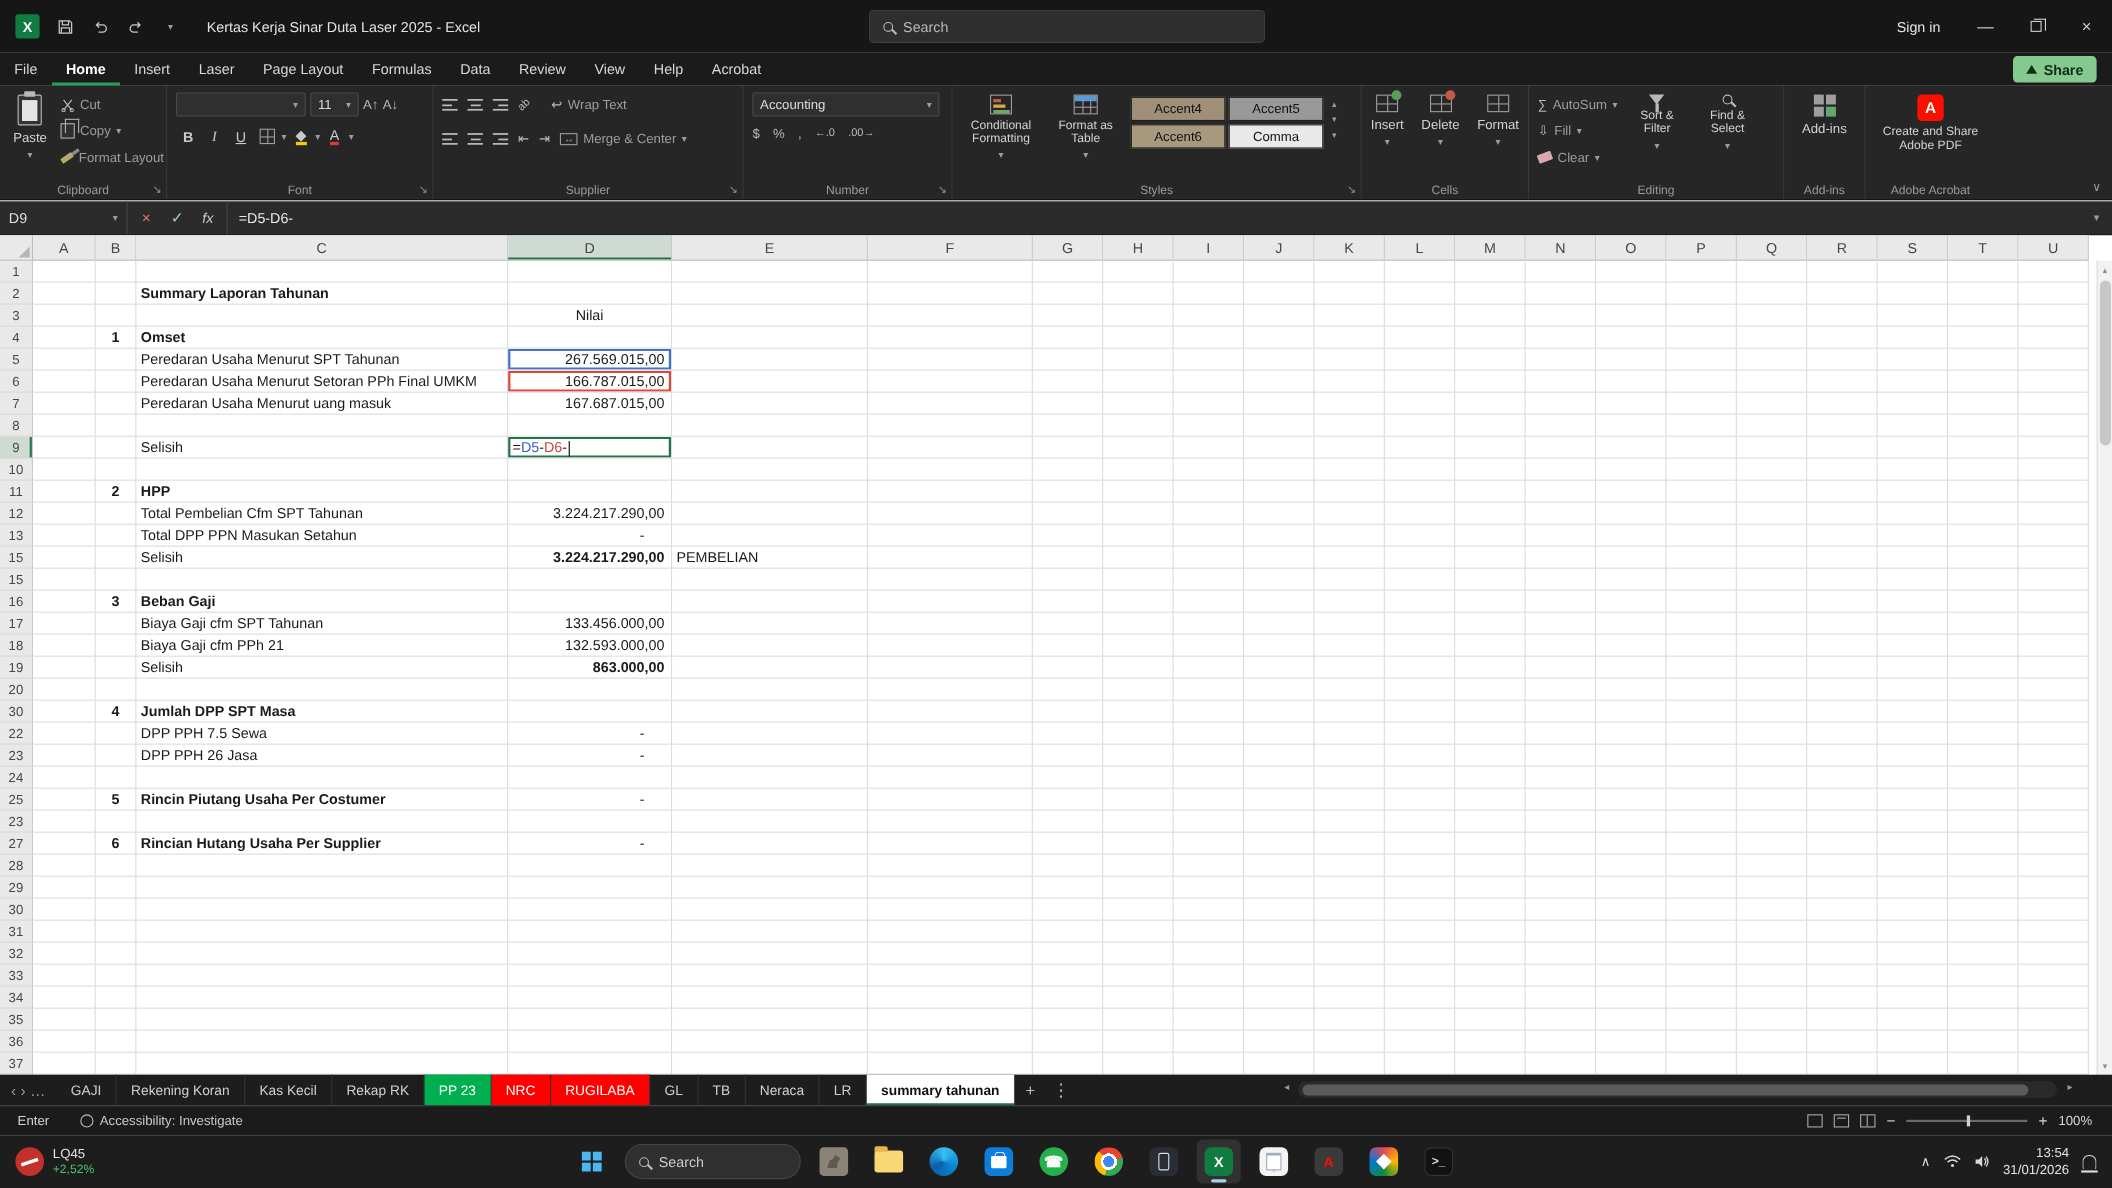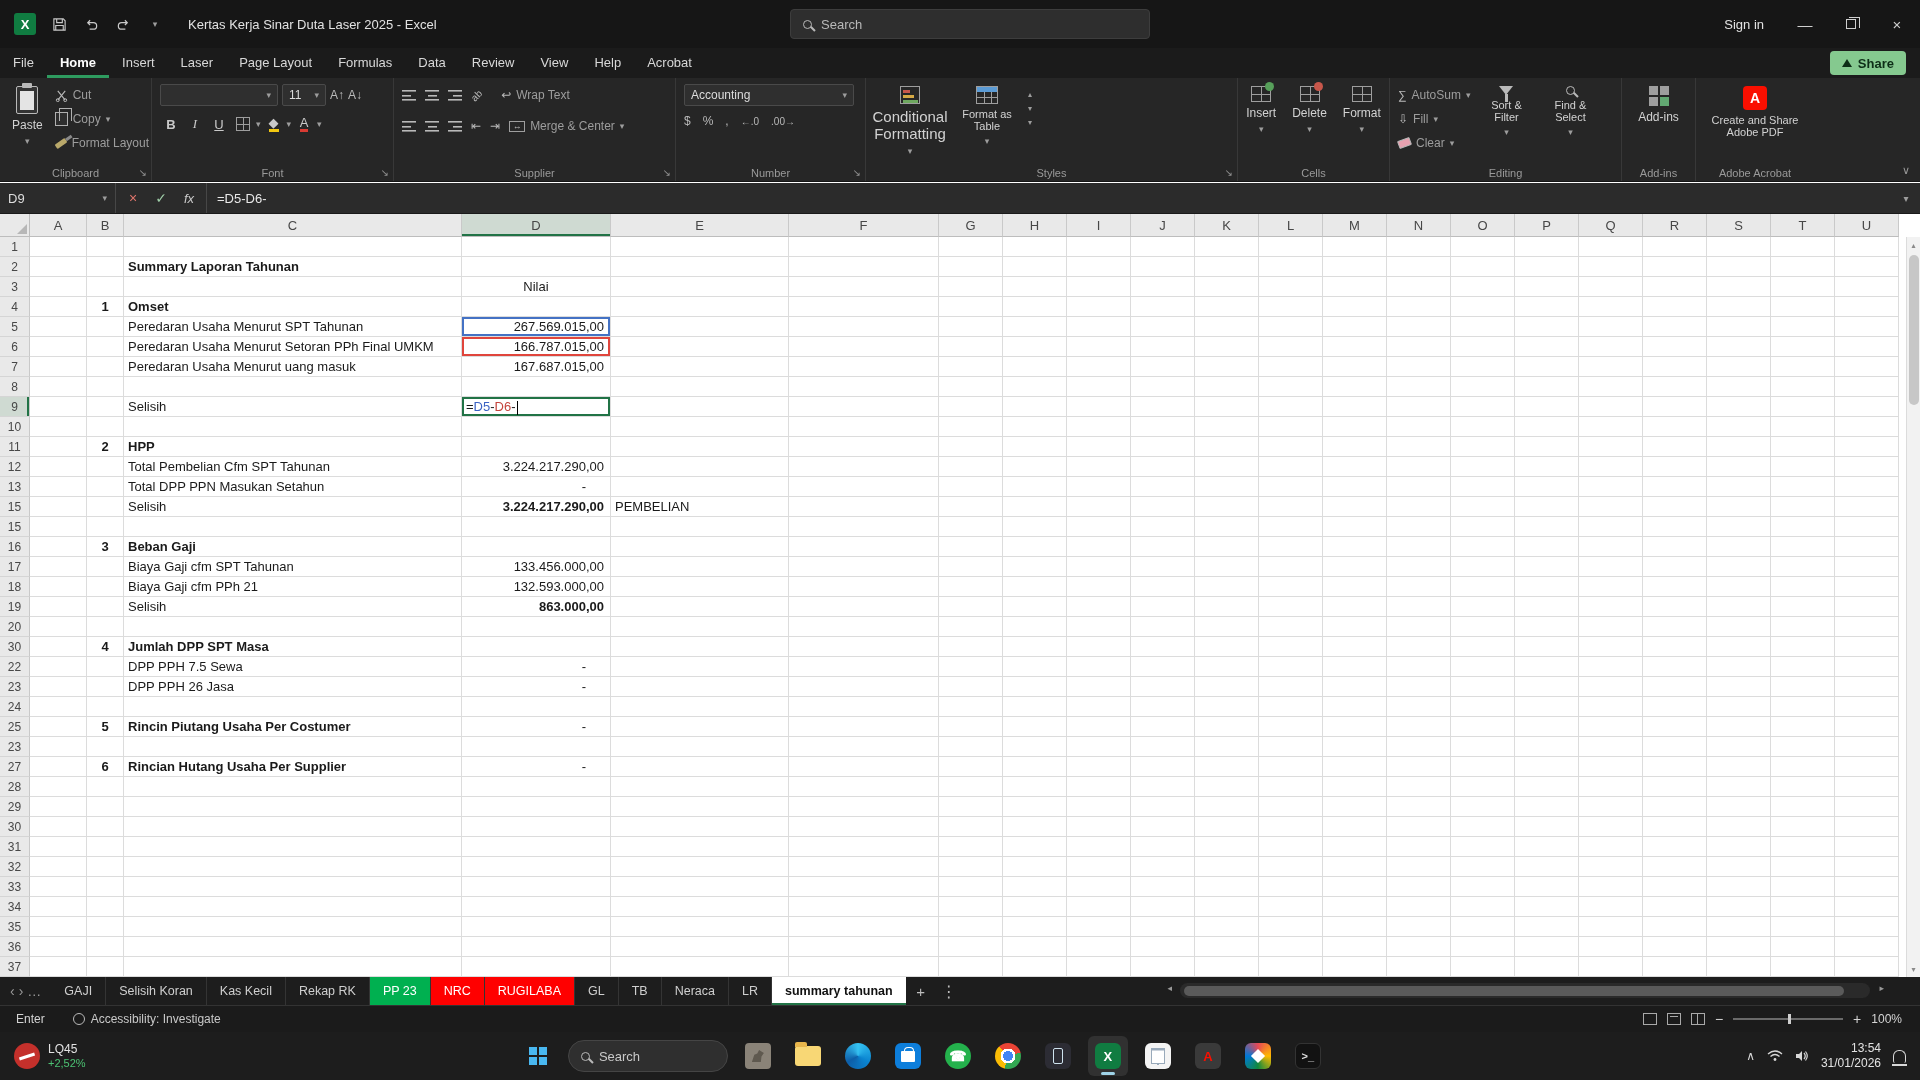--- a/index.html
+++ b/index.html
@@ -373,28 +373,34 @@
       <span class="gs" style="font-size:10px">.00→</span>
     </div>
     <div class="glabel">Number</div>
     <span class="launcher">↘</span>
   </div>
 
   <div class="rgroup" style="width:372px">
     <div class="gbody">
       <div class="bigbtn" style="width:72px">
         <span class="cf-ic"></span>
-        <span style="font-size:15px">Conditional Formatting</span>
+        <span style="font-size:11px">Conditional Formatting</span>
         <span class="chev">▾</span>
       </div>
       <div class="bigbtn" style="width:66px">
         <span class="tbl-ic"></span>
         <span style="font-size:11px">Format as Table</span>
         <span class="chev">▾</span>
       </div>
+      <div id="style-gallery" style="display:grid;grid-template-columns:86px 86px;gap:3px;align-content:start;margin-top:4px;">
+          <div class="chip" style="background: rgb(160, 143, 120); color: rgb(17, 17, 17);">Accent4</div>
+          <div class="chip" style="background: rgb(153, 153, 153); color: rgb(17, 17, 17);">Accent5</div>
+          <div class="chip" style="background: rgb(168, 154, 126); color: rgb(17, 17, 17);">Accent6</div>
+          <div class="chip" style="background: rgb(233, 233, 233); color: rgb(17, 17, 17);">Comma</div>
+        </div>
       <div style="display:flex;flex-direction:column;justify-content:flex-start;gap:5px;font-size:8px;color:#9d9d9d;margin-top:6px;">
         <span>▴</span>
         <span>▾</span>
         <span>▾</span>
       </div>
     </div>
     <div class="glabel">Styles</div>
     <span class="launcher">↘</span>
   </div>
 
@@ -1414,21 +1420,21 @@
 </div>
 
 <div class="tabbar">
   <div class="tabnav">
     <span>‹</span>
     <span>›</span>
     <span>…</span>
   </div>
   <div id="sheet-tabs-list" style="display:flex;align-items:stretch;">
       <div class="stab">GAJI</div>
-      <div class="stab">Selisih Koran</div>
+      <div class="stab">Rekening Koran</div>
       <div class="stab">Kas Kecil</div>
       <div class="stab">Rekap RK</div>
       <div class="stab" style="background: rgb(0, 176, 80); color: rgb(255, 255, 255);">PP 23</div>
       <div class="stab" style="background: rgb(255, 0, 0); color: rgb(255, 255, 255);">NRC</div>
       <div class="stab" style="background: rgb(255, 0, 0); color: rgb(255, 255, 255);">RUGILABA</div>
       <div class="stab">GL</div>
       <div class="stab">TB</div>
       <div class="stab">Neraca</div>
       <div class="stab">LR</div>
       <div class="stab active">summary tahunan</div>

